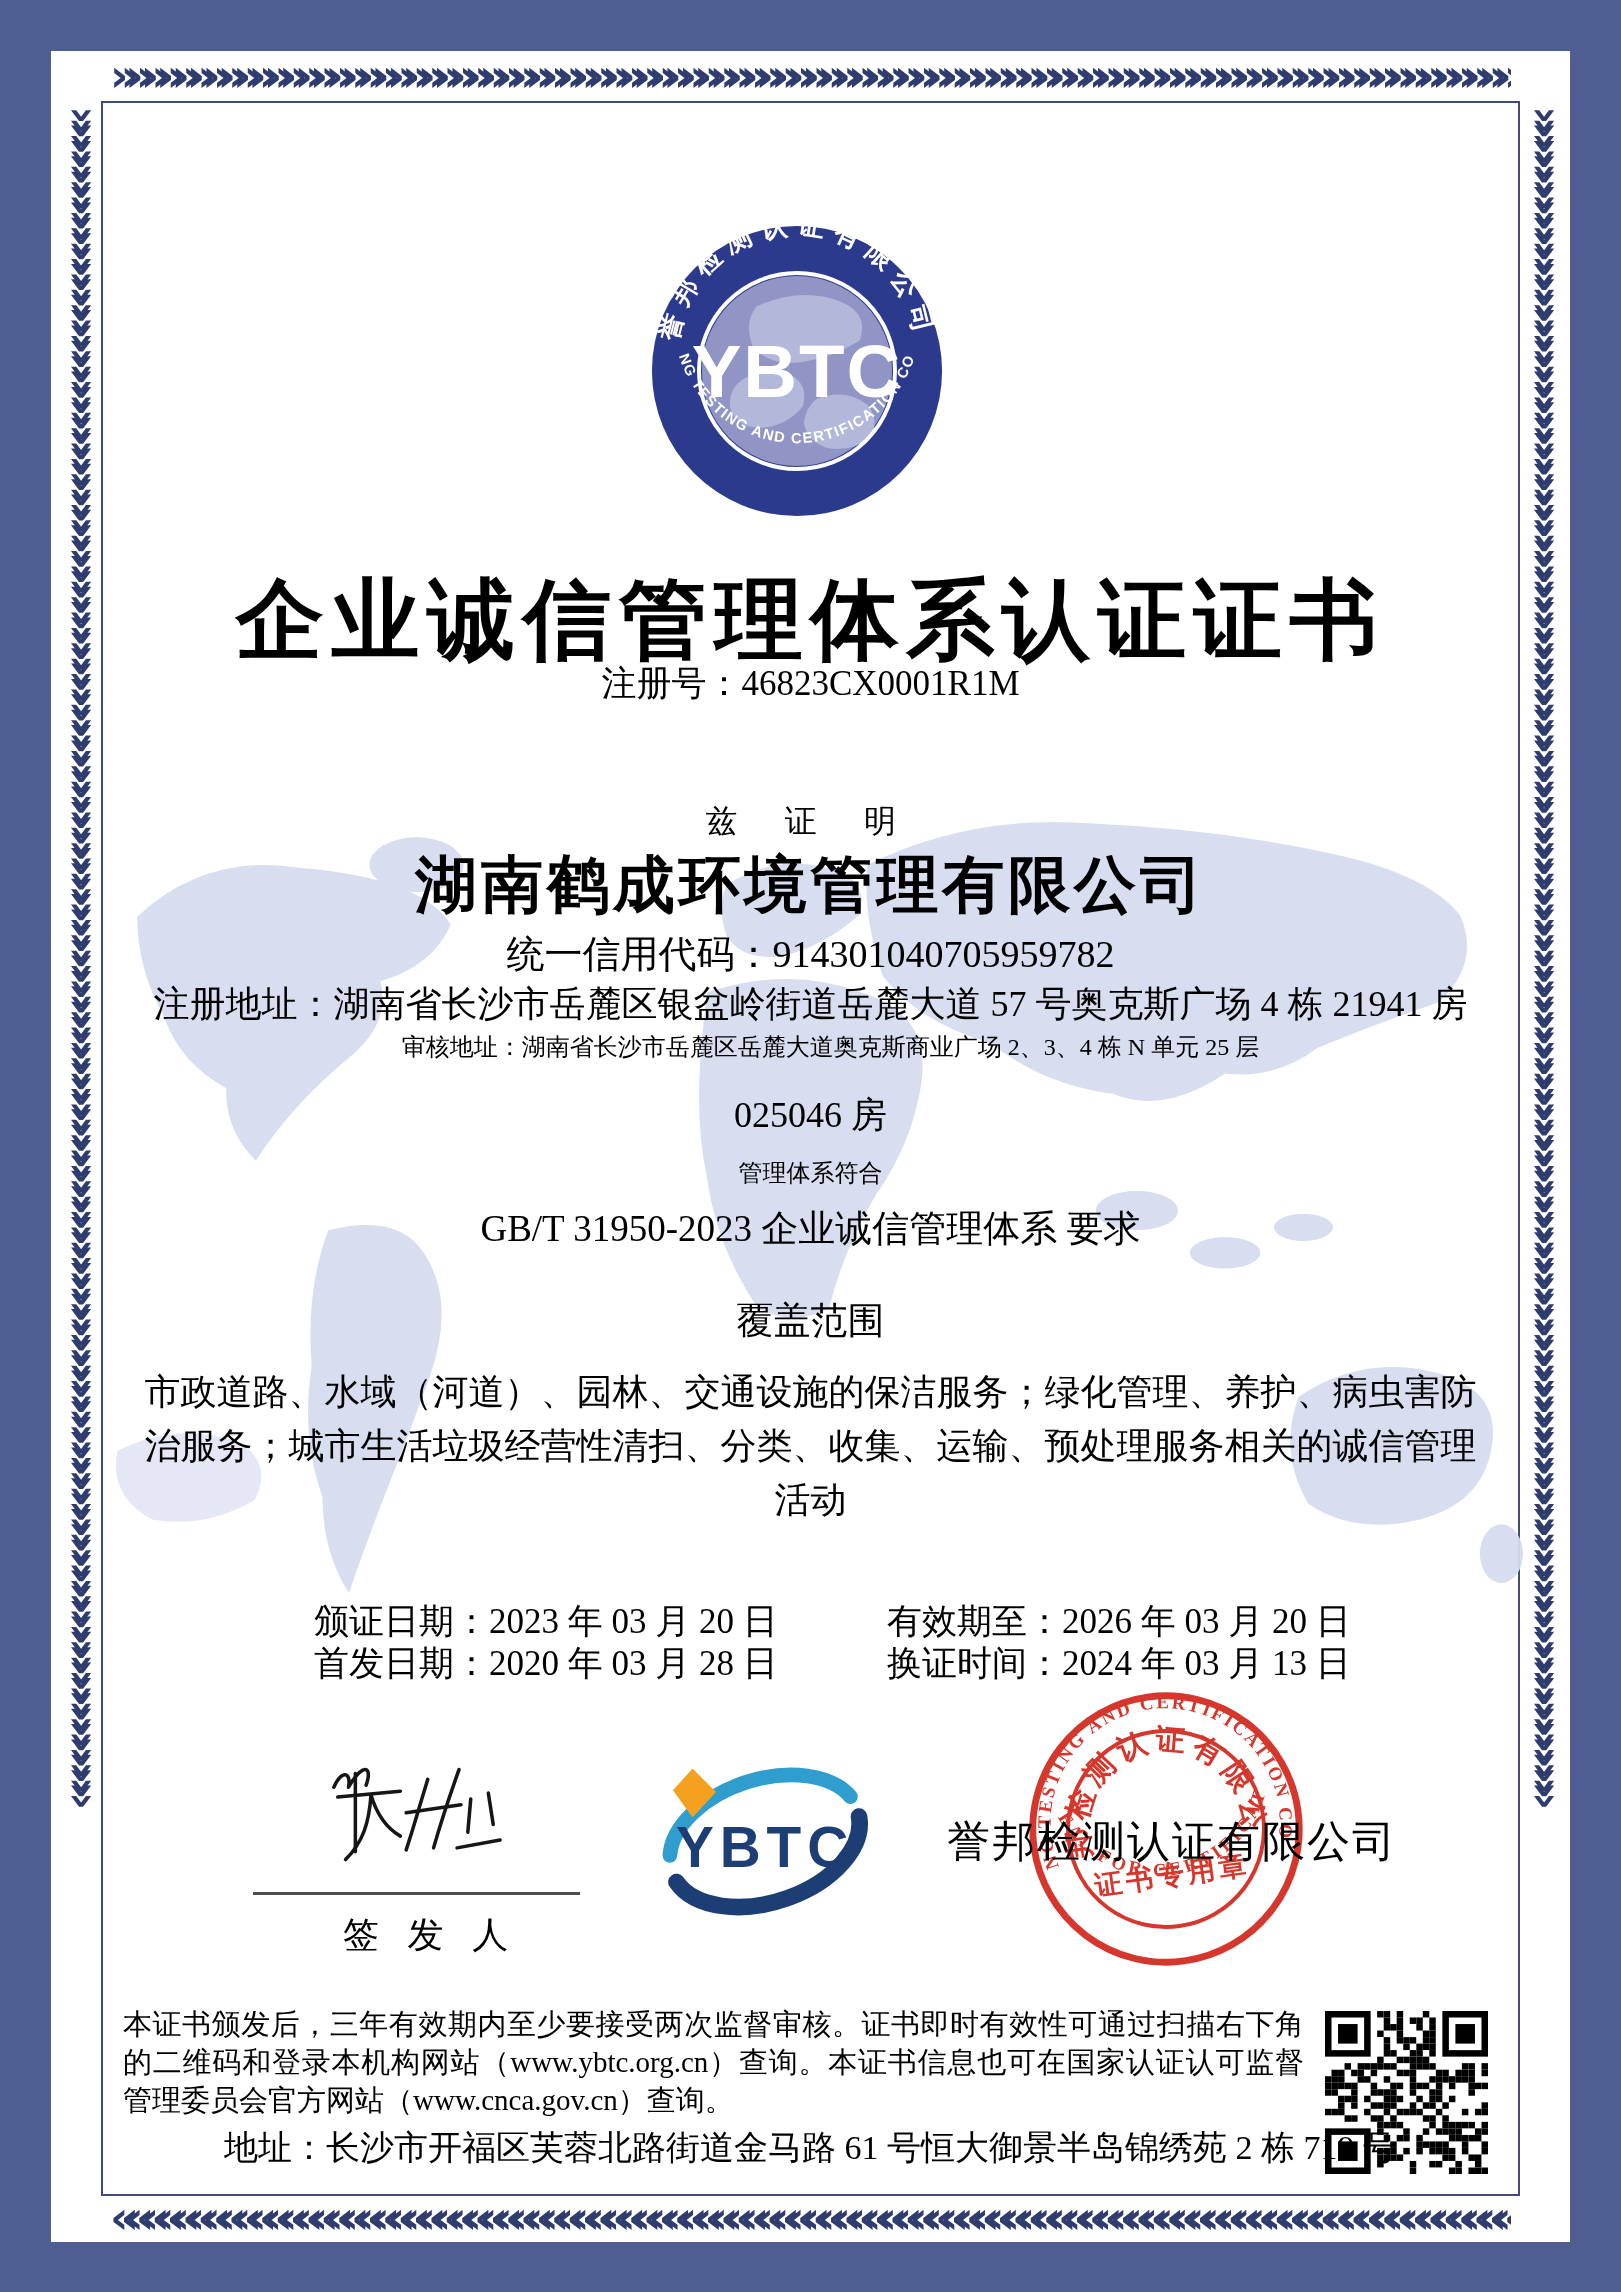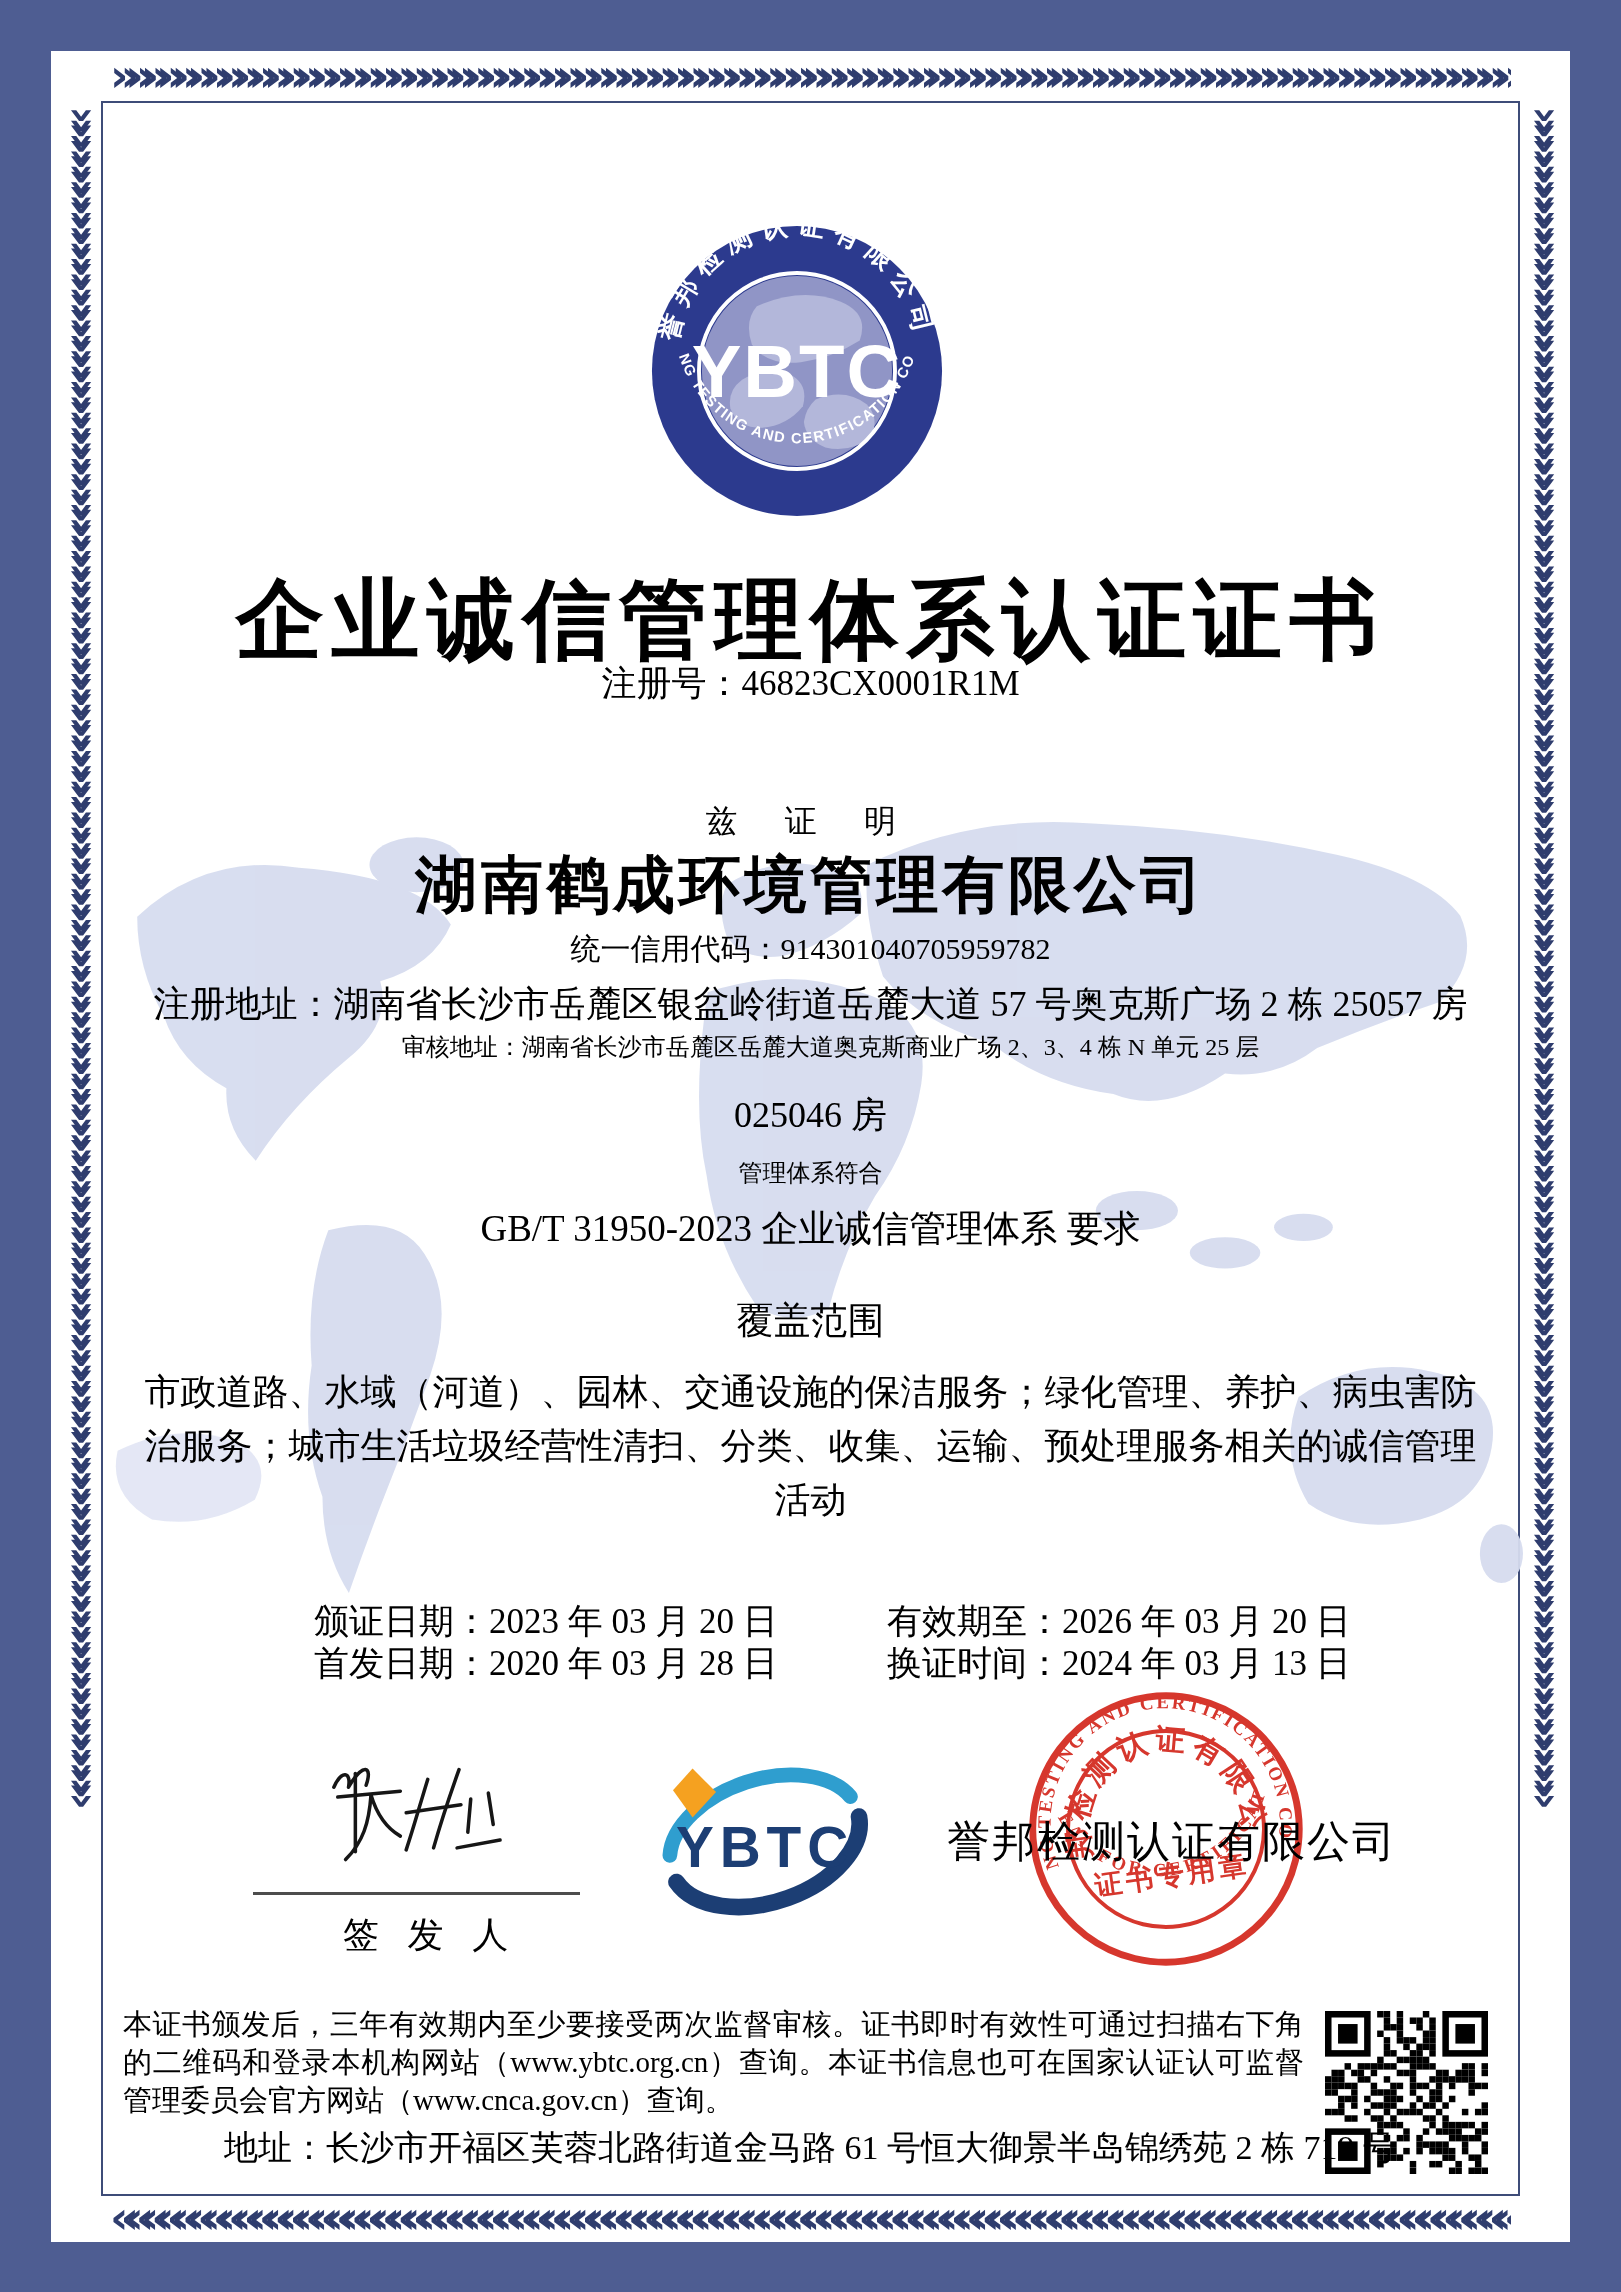--- a/index.html
+++ b/index.html
@@ -16,21 +16,21 @@
   .laurel-bottom{left:110px;right:110px;top:2199px;}
   .laurel-left{left:102px;top:106px;width:2078px;transform:rotate(90deg);transform-origin:0 0;}
   .laurel-right{left:1565px;top:106px;width:2078px;transform:rotate(90deg);transform-origin:0 0;}
   .abs{position:absolute;}
   .ctr{left:0;right:0;text-align:center;}
   .ttl{top:561px;font-size:88px;font-weight:bold;letter-spacing:7.8px;}
   .regno{top:660px;font-size:35px;}
   .declare{top:800px;font-size:32px;letter-spacing:19.6px;}
   .company{top:843px;font-size:62px;font-weight:bold;
            font-family:"Liberation Sans","DejaVu Sans",sans-serif;letter-spacing:3.9px;}
-  .credit{top:929px;font-size:30px;}
+  .credit{top:929px;font-size:38px;}
   .addr1{top:980px;font-size:36px;}
   .addr2{top:1031px;font-size:24px;padding-left:40px;}
   .addr3{top:1082px;font-size:36px;margin-top:9px;}
   .sys{top:1157px;font-size:24px;}
   .std{top:1204px;font-size:37px;}
   .scopeTitle{top:1296px;font-size:37px;}
   .scope{top:1345px;font-size:36px;line-height:54px;margin-top:20px;}
   .dates{top:1601px;font-size:35px;line-height:42px;white-space:nowrap;}
   .dates-left{left:314px;}
   .dates-right{left:887px;}
@@ -93,21 +93,21 @@
     <textPath href="#badgeBot" startOffset="50%" text-anchor="middle">YUBANG TESTING AND CERTIFICATION CO.,LTD.</textPath>
   </text>
   <text x="151" y="178" text-anchor="middle" font-size="76" font-weight="bold" fill="#ffffff" font-family="Liberation Sans, DejaVu Sans, sans-serif" letter-spacing="2">YBTC</text>
 </svg>
 
 <div class="abs ctr ttl z3">企业诚信管理体系认证证书</div>
 <div class="abs ctr regno z3">注册号：46823CX0001R1M</div>
 <div class="abs ctr declare z3">兹 证 明</div>
 <div class="abs ctr company z3">湖南鹤成环境管理有限公司</div>
 <div class="abs ctr credit z3">统一信用代码：914301040705959782</div>
-<div class="abs ctr addr1 z3">注册地址：湖南省长沙市岳麓区银盆岭街道岳麓大道 57 号奥克斯广场 2 栋 25057 房</div>
+<div class="abs ctr addr1 z3">注册地址：湖南省长沙市岳麓区银盆岭街道岳麓大道 57 号奥克斯广场 4 栋 21941 房</div>
 <div class="abs ctr addr2 z3">审核地址：湖南省长沙市岳麓区岳麓大道奥克斯商业广场 2、3、4 栋 N 单元 25 层</div>
 <div class="abs ctr addr3 z3">025046 房</div>
 <div class="abs ctr sys z3">管理体系符合</div>
 <div class="abs ctr std z3">GB/T 31950-2023 企业诚信管理体系 要求</div>
 <div class="abs ctr scopeTitle z3">覆盖范围</div>
 <div class="abs ctr scope z3">
   <div>市政道路、水域（河道）、园林、交通设施的保洁服务；绿化管理、养护、病虫害防</div>
   <div>治服务；城市生活垃圾经营性清扫、分类、收集、运输、预处理服务相关的诚信管理</div>
   <div>活动</div>
 </div>

